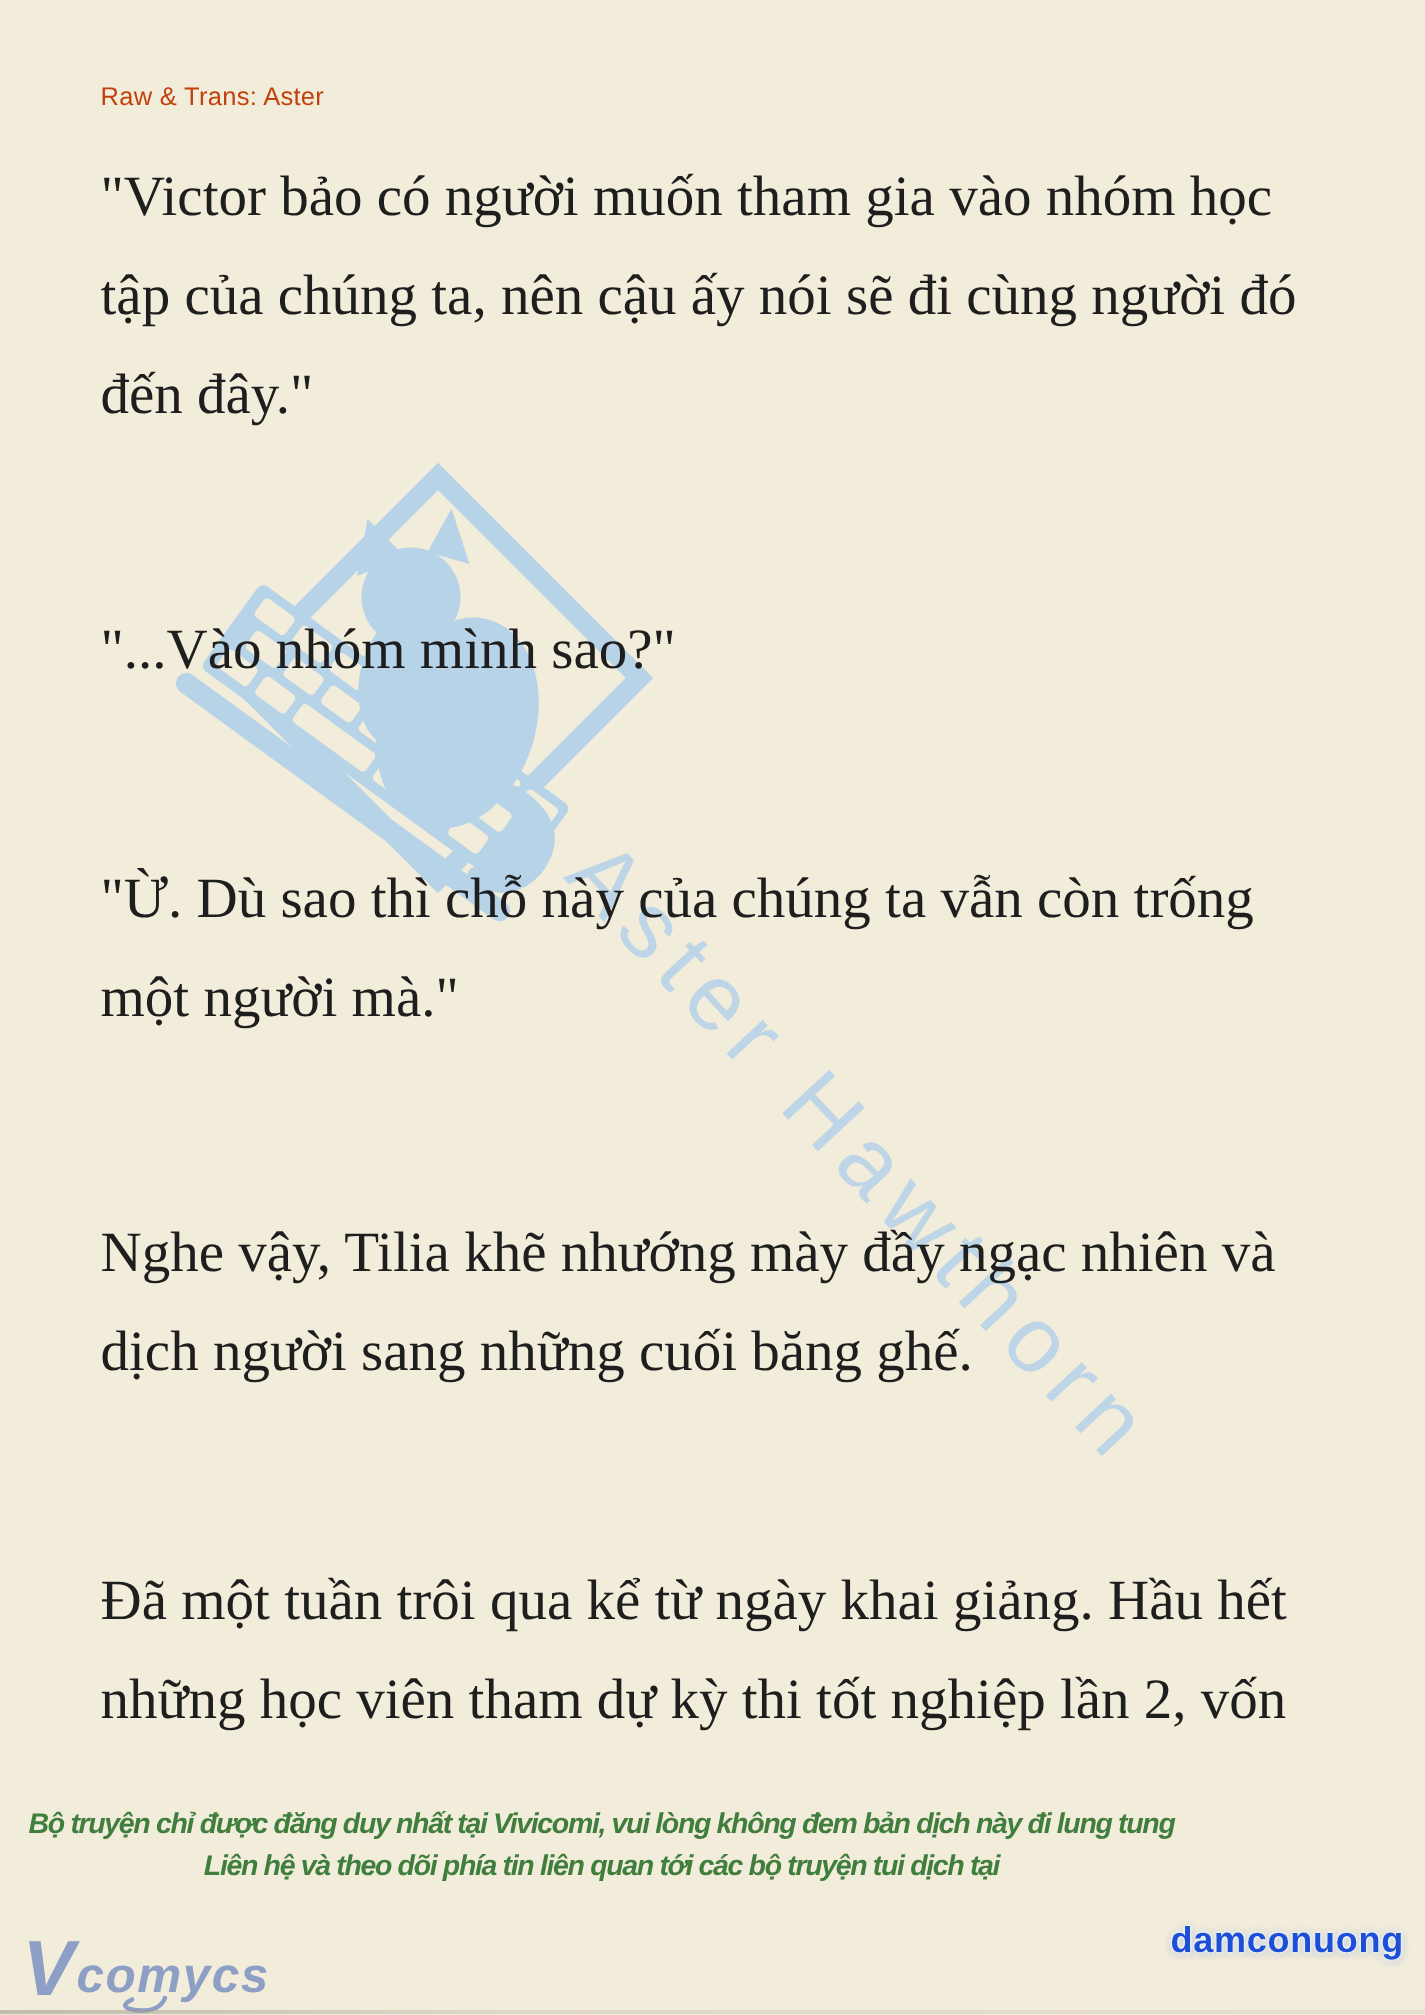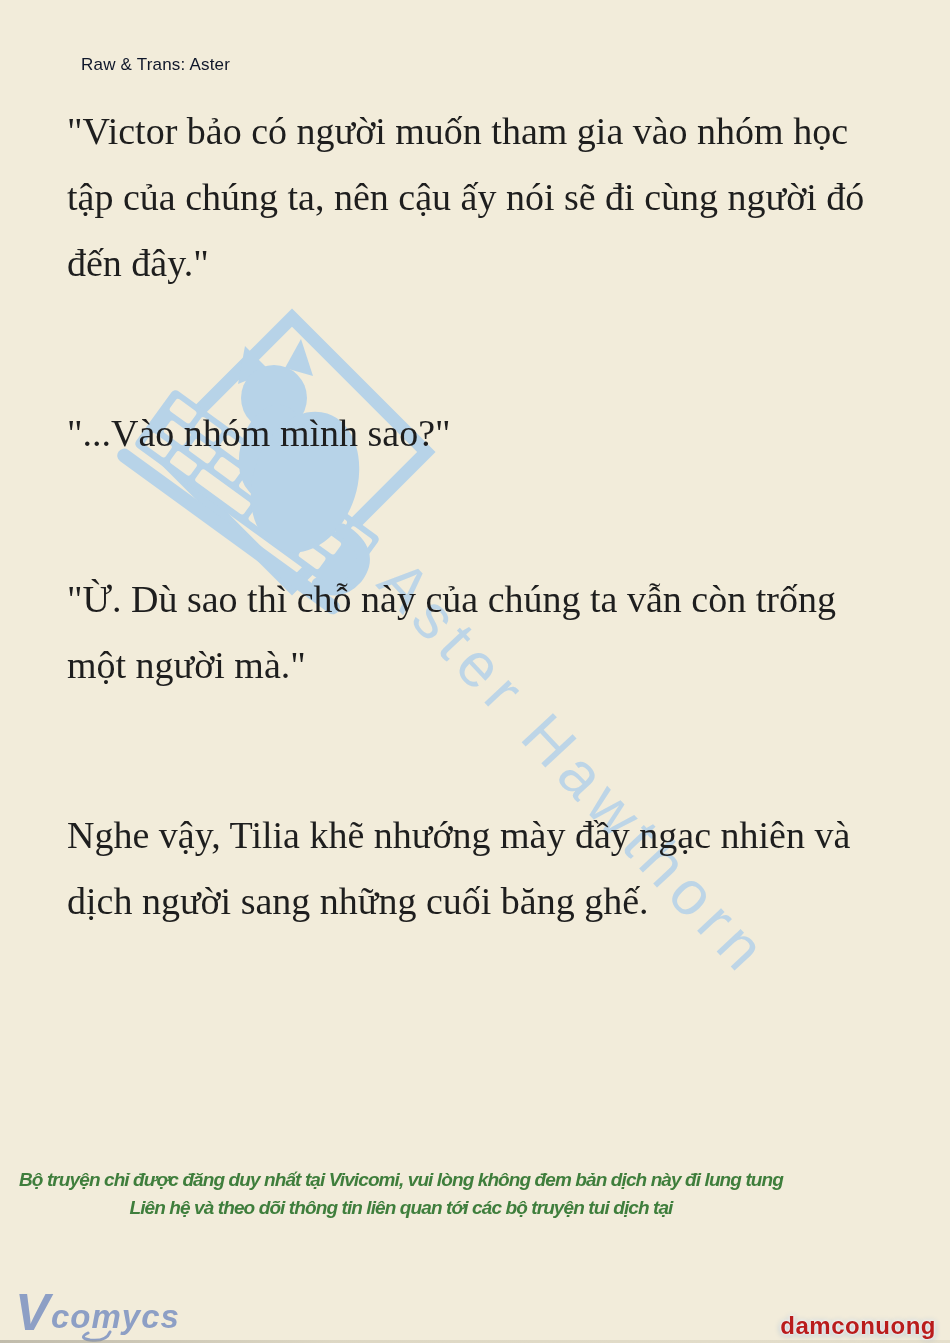--- a/index.html
+++ b/index.html
@@ -5,63 +5,63 @@
   html,body{margin:0;padding:0;}
   .page{
     position:relative;
     width:950px;height:1343px;
     background:#f2ecda;
     overflow:hidden;
     font-family:"Liberation Serif", serif;
   }
   
   .credit{
-    position:absolute;left:81px;top:55px;
+    position:absolute;left:67px;top:55px;
     font-family:"Liberation Sans", sans-serif;
-    font-size:17px;color:#0f172a;letter-spacing:.2px;
+    font-size:17px;color:#c2410c;letter-spacing:.2px;
     z-index:3;
   }
   
   .wm{
     position:absolute;left:0;top:0;width:950px;height:1343px;
     z-index:1;pointer-events:none;
   }
   
   .para{
     position:absolute;left:67px;margin:0;
     font-size:38px;line-height:66px;color:#1e1e1e;
     white-space:pre;z-index:2;
   }
   .p1{top:98px;}
   .p2{top:400px;}
   .p3{top:566px;}
   .p4{top:802px;}
   .p5{top:1034px;}
   
   .footer-notes{
-    position:absolute;left:0;top:1166px;width:802px;
+    position:absolute;left:0;top:1203px;width:802px;
     text-align:center;z-index:3;
   }
   .footer-note{
     font-family:"Liberation Sans", sans-serif;
     font-style:italic;font-weight:bold;
     font-size:19px;line-height:28px;letter-spacing:-0.9px;
     color:#3f7e3c;
   }
   
   .vcomycs{
     position:absolute;left:15px;top:1286px;width:175px;height:57px;
     z-index:3;
   }
   
   .damconuong{
-    position:absolute;right:14px;top:1312px;
+    position:absolute;right:14px;top:1280px;
     font-family:"Liberation Sans", sans-serif;
     font-weight:bold;font-size:24px;letter-spacing:.5px;
-    color:#b91c1c;
+    color:#1d4ed8;
     text-shadow:0 0 2px #ffffff,0 0 4px #ffffff,0 1px 6px #8aa6c4;
     z-index:3;
   }
   
   .bottom-edge{
     position:absolute;left:0;bottom:0;width:950px;height:3px;
     background:linear-gradient(to right,#8f8b7d 0%,#c9c3ae 35%,#d8d2be 100%);
     opacity:.5;z-index:4;
   }
 </style>
@@ -121,24 +121,26 @@
   <div class="credit">Raw &amp; Trans: Aster</div>
 
   <p class="para p1">"Victor bảo có người muốn tham gia vào nhóm học
 tập của chúng ta, nên cậu ấy nói sẽ đi cùng người đó
 đến đây."</p>
   <p class="para p2">"...Vào nhóm mình sao?"</p>
   <p class="para p3">"Ừ. Dù sao thì chỗ này của chúng ta vẫn còn trống
 một người mà."</p>
   <p class="para p4">Nghe vậy, Tilia khẽ nhướng mày đầy ngạc nhiên và
 dịch người sang những cuối băng ghế.</p>
+  <p class="para p5">Đã một tuần trôi qua kể từ ngày khai giảng. Hầu hết
+những học viên tham dự kỳ thi tốt nghiệp lần 2, vốn</p>
 
   <div class="footer-notes">
     <div class="footer-note">Bộ truyện chỉ được đăng duy nhất tại Vivicomi, vui lòng không đem bản dịch này đi lung tung</div>
-    <div class="footer-note">Liên hệ và theo dõi thông tin liên quan tới các bộ truyện tui dịch tại</div>
+    <div class="footer-note">Liên hệ và theo dõi phía tin liên quan tới các bộ truyện tui dịch tại</div>
   </div>
 
   <svg class="vcomycs" viewBox="0 0 175 57" aria-hidden="true">
     <text x="0" y="44" font-family="Liberation Sans, sans-serif" font-style="italic" font-weight="bold" font-size="52" fill="#8d9fc5">V</text>
     <text x="36" y="42" font-family="Liberation Sans, sans-serif" font-style="italic" font-weight="bold" font-size="33" letter-spacing="1" fill="#8d9fc5">comycs</text>
     <path d="M95,46 q-4,10 -20,8 q-12,-2 -2,-7" fill="none" stroke="#8d9fc5" stroke-width="3" stroke-linecap="round"></path>
   </svg>
 
   <div class="damconuong">damconuong</div>
 

